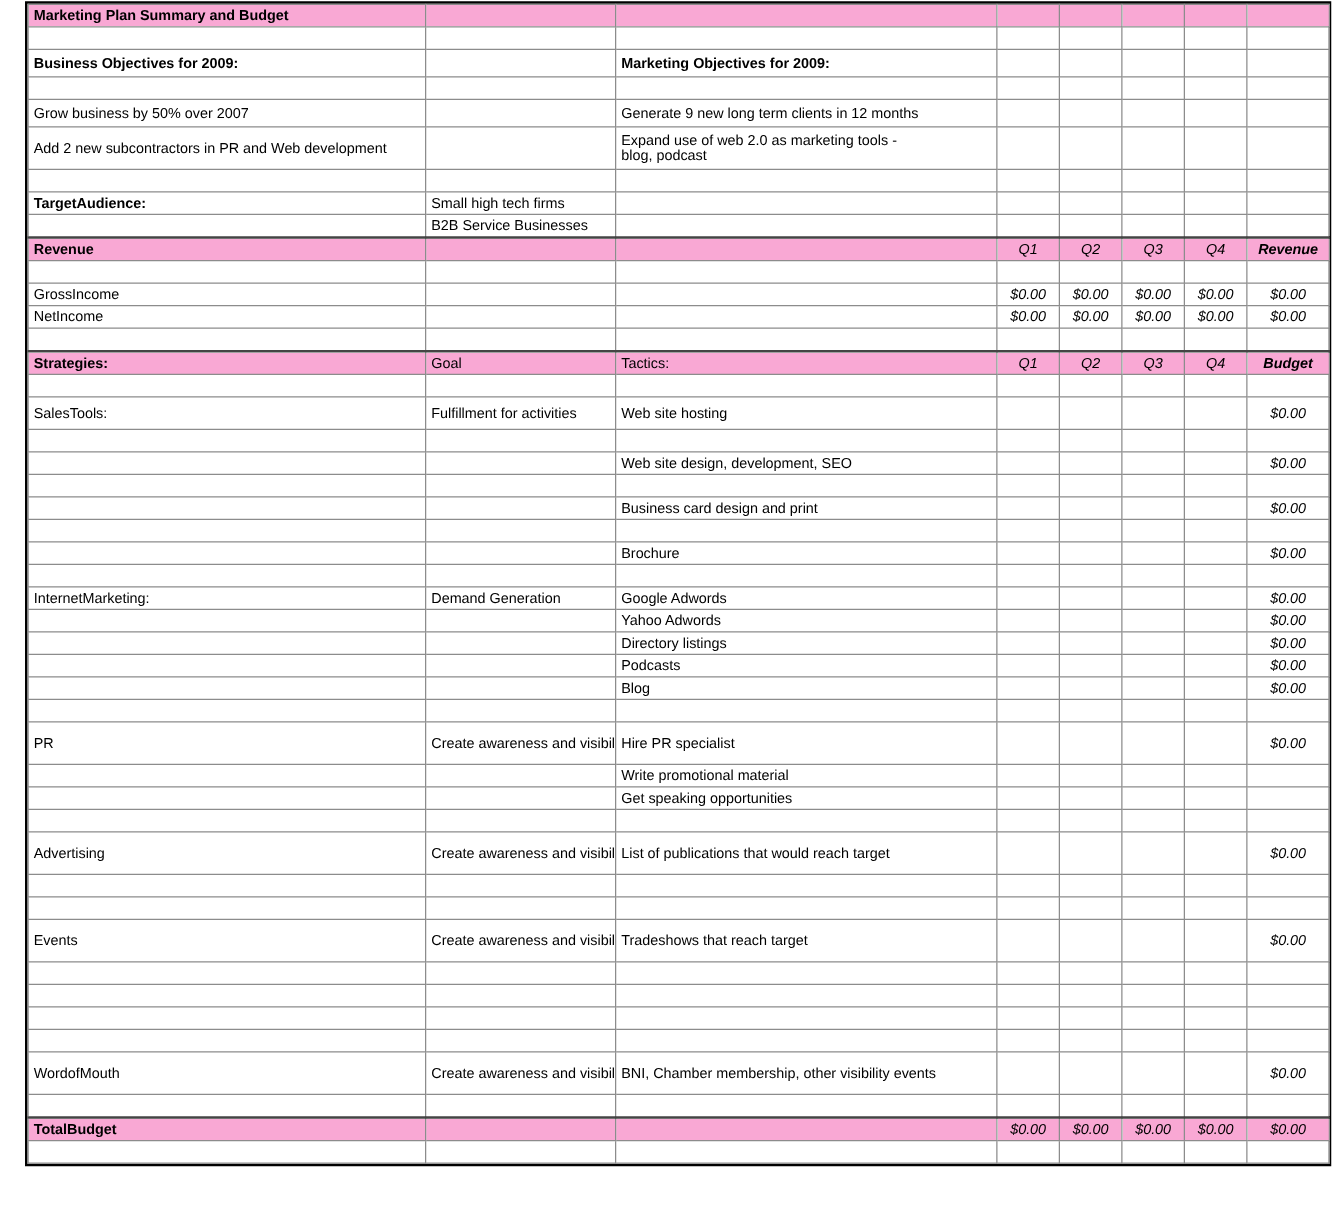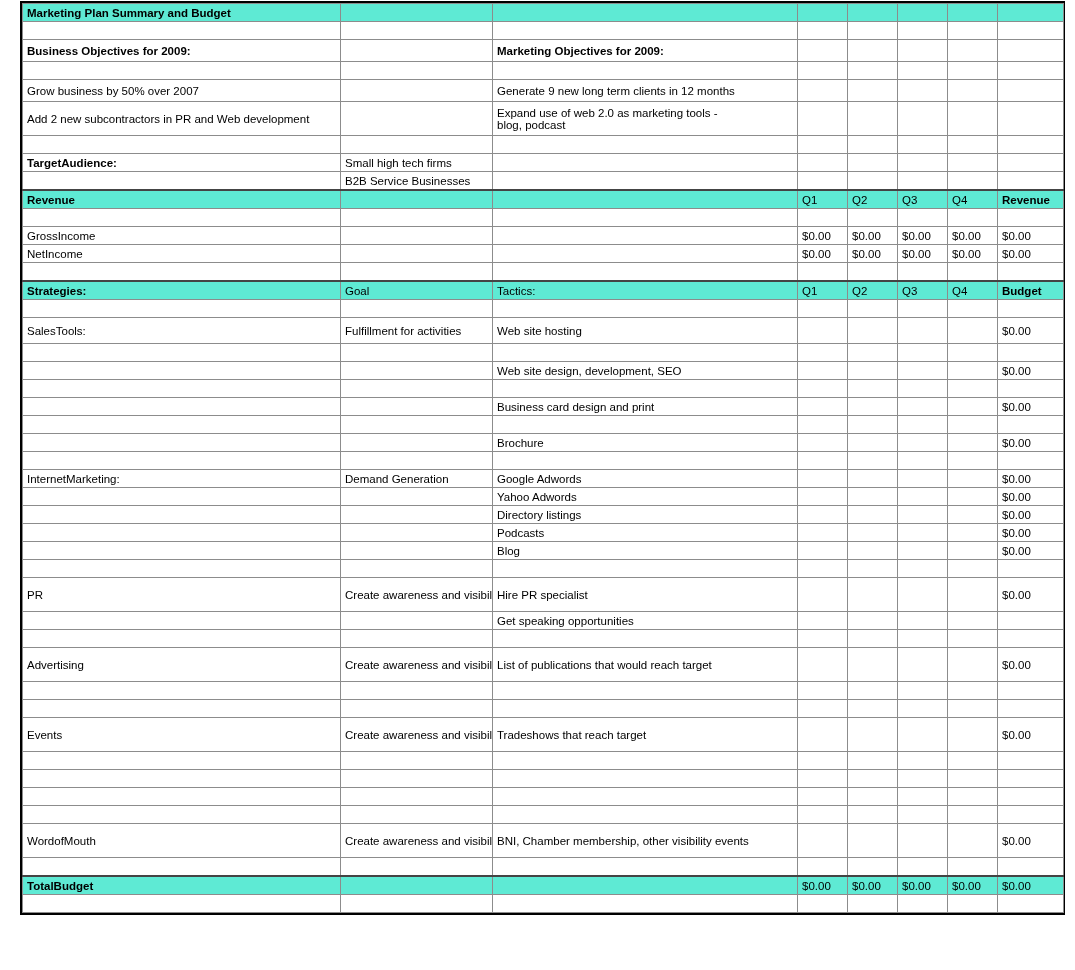--- a/index.html
+++ b/index.html
@@ -40,23 +40,23 @@
     overflow: hidden;
     white-space: nowrap;
   }
   
   col.c-a { width: 318px; }
   col.c-b { width: 152px; }
   col.c-c { width: 305px; }
   col.c-q { width: 50px; }
   col.c-t { width: 66px; }
 
-  .cyan { background: #5eead4; }
+  .cyan { background: #f9a8d4; }
   .bold { font-weight: bold; }
-  .num  { text-align: left; padding-right: 6px; }
+  .num  { text-align: center; padding-right: 6px; font-style: italic; }
   .wrapcell { white-space: normal; line-height: 13px; vertical-align: top; padding-top: 2px; }
   .vbot { vertical-align: bottom; padding-bottom: 2px; }
   .tall2 { height: 34px; }
   .h18 { height: 18px; }
   .h22 { height: 22px; }
   .h26 { height: 26px; }
   .thickt { border-top: 2px solid #444; }
 </style>
 </head>
 <body>
@@ -398,20 +398,30 @@
     <td class="vbot">Hire PR specialist</td>
     <td></td>
           <td></td>
           <td></td>
           <td></td>
     <td class="num vbot">$0.00</td>
   </tr>
   <tr class="h18">
     <td></td>
           <td></td>
+    <td>Write promotional material</td>
+    <td></td>
+          <td></td>
+          <td></td>
+          <td></td>
+    <td class="num"></td>
+  </tr>
+  <tr class="h18">
+    <td></td>
+          <td></td>
     <td>Get speaking opportunities</td>
     <td></td>
           <td></td>
           <td></td>
           <td></td>
     <td class="num"></td>
   </tr>
   <tr class="h18">
     <td></td>
           <td></td>

